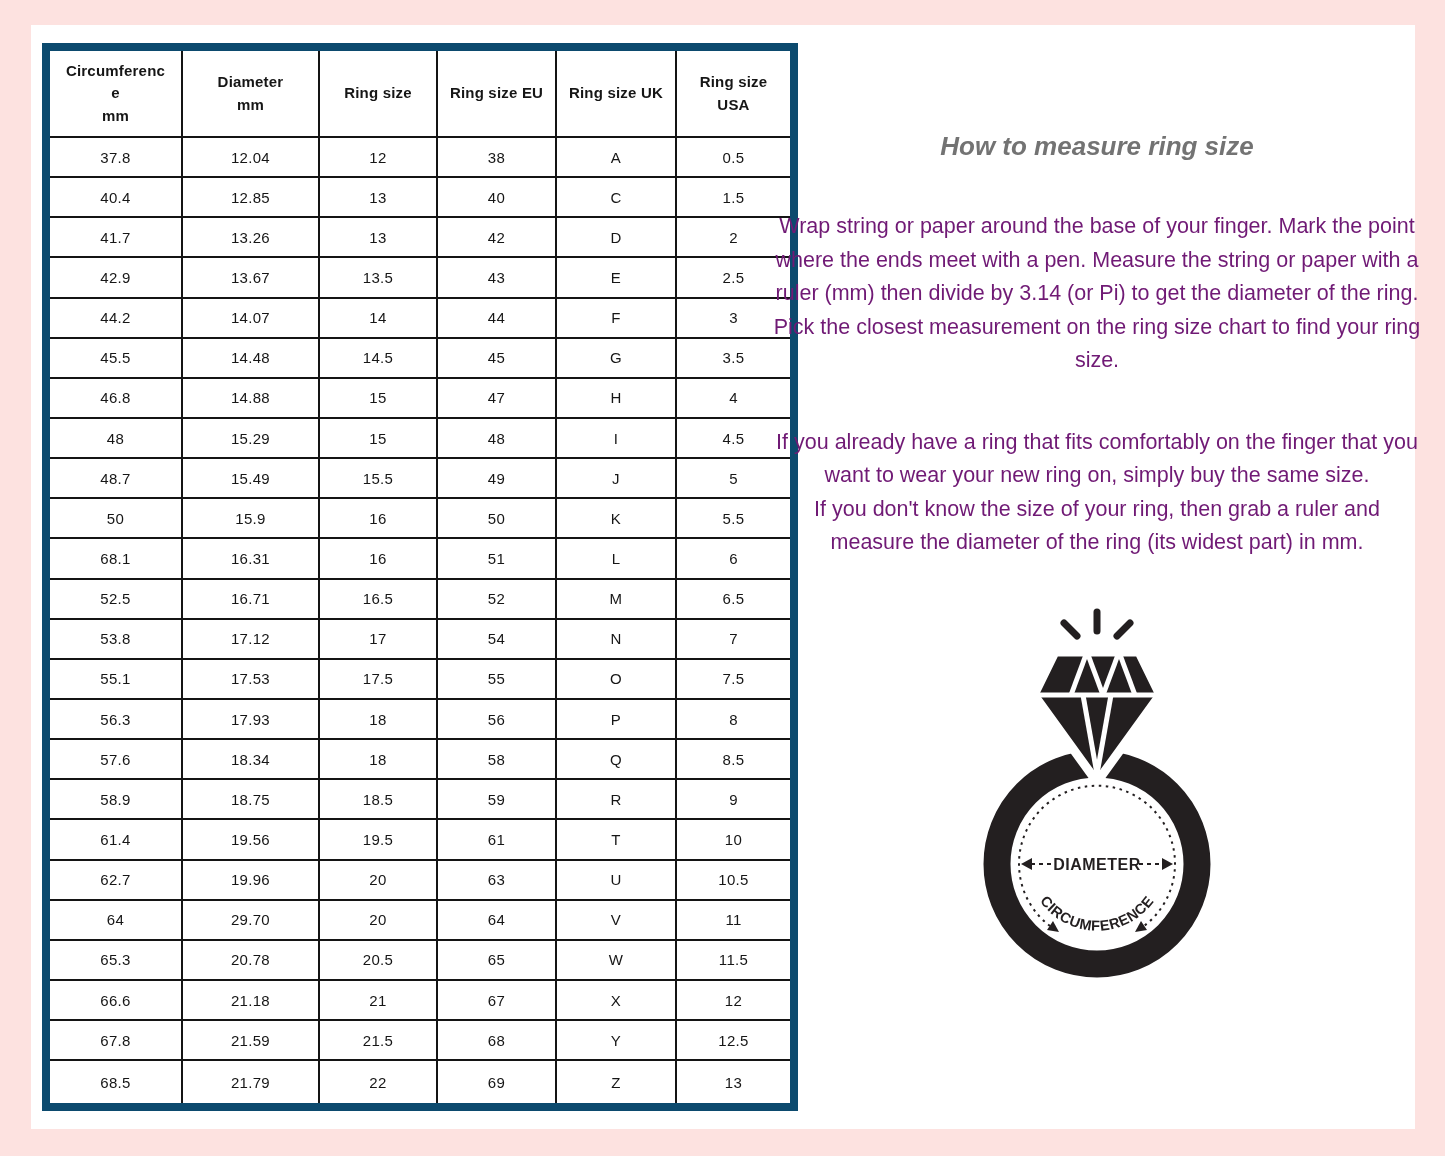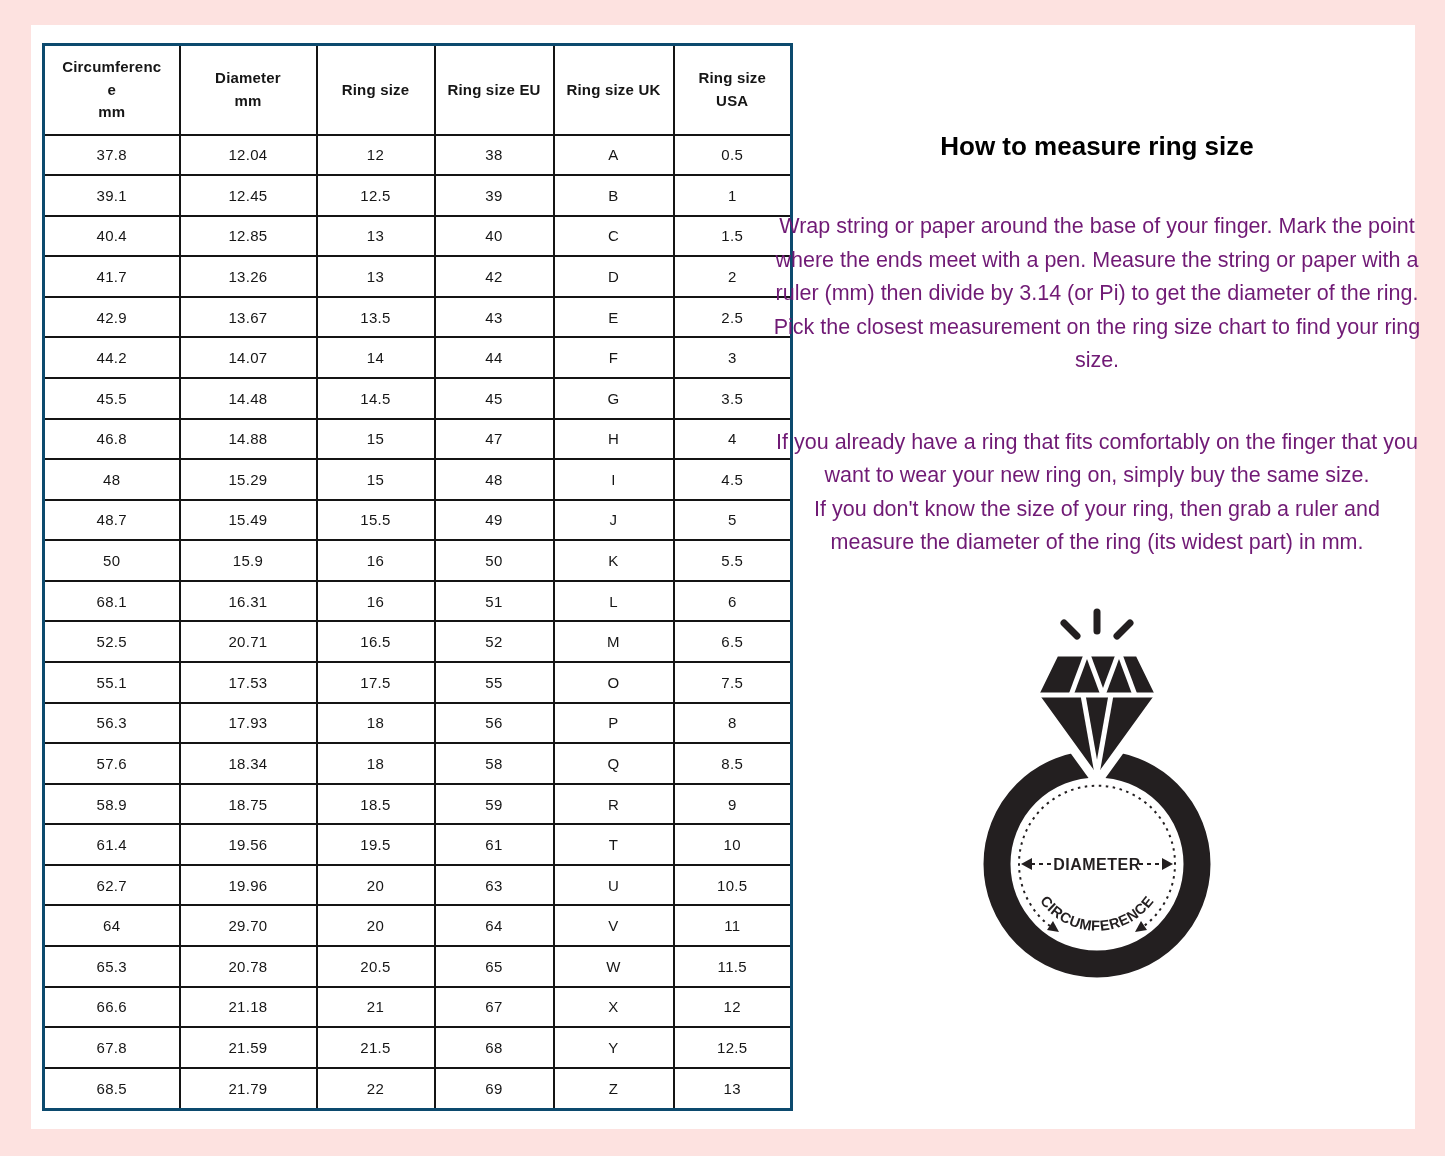--- a/index.html
+++ b/index.html
@@ -16,21 +16,21 @@
     width: 1384px; height: 1104px;
     background: #ffffff;
   }
   
   table.size-table {
     position: absolute;
     left: 11px; top: 18px;
     width: 748px; height: 1068px;
     border-collapse: collapse;
     table-layout: fixed;
-    border: 3px solid #0c4a6e;
+    border: 8px solid #0c4a6e;
   }
   .size-table th, .size-table td {
     border: 2px solid #141414;
     text-align: center;
     vertical-align: middle;
     padding: 0 2px;
     overflow: hidden;
   }
   .size-table thead tr { height: 90px; }
   .size-table th {
@@ -48,21 +48,22 @@
   .right-col {
     position: absolute;
     left: 742px; top: 0;
     width: 648px;
     text-align: center;
   }
   .howto-title {
     margin-top: 106px;
     font-size: 26px;
     font-weight: bold;
-    color: #000000;
+    color: #737373;
+    font-style: italic;
   }
   .howto-para {
     margin-top: 48px;
     font-size: 21.5px;
     line-height: 1.56;
     color: #701a75;
     white-space: pre-line;
   }
   .ring-diagram-wrap {
     margin-top: 34px;
@@ -101,28 +102,20 @@
     <tbody>
         <tr>
           <td>37.8</td>
           <td>12.04</td>
           <td>12</td>
           <td>38</td>
           <td>A</td>
           <td>0.5</td>
         </tr>
         <tr>
-          <td>39.1</td>
-          <td>12.45</td>
-          <td>12.5</td>
-          <td>39</td>
-          <td>B</td>
-          <td>1</td>
-        </tr>
-        <tr>
           <td>40.4</td>
           <td>12.85</td>
           <td>13</td>
           <td>40</td>
           <td>C</td>
           <td>1.5</td>
         </tr>
         <tr>
           <td>41.7</td>
           <td>13.26</td>
@@ -190,25 +183,33 @@
         <tr>
           <td>68.1</td>
           <td>16.31</td>
           <td>16</td>
           <td>51</td>
           <td>L</td>
           <td>6</td>
         </tr>
         <tr>
           <td>52.5</td>
-          <td>20.71</td>
+          <td>16.71</td>
           <td>16.5</td>
           <td>52</td>
           <td>M</td>
           <td>6.5</td>
+        </tr>
+        <tr>
+          <td>53.8</td>
+          <td>17.12</td>
+          <td>17</td>
+          <td>54</td>
+          <td>N</td>
+          <td>7</td>
         </tr>
         <tr>
           <td>55.1</td>
           <td>17.53</td>
           <td>17.5</td>
           <td>55</td>
           <td>O</td>
           <td>7.5</td>
         </tr>
         <tr>

